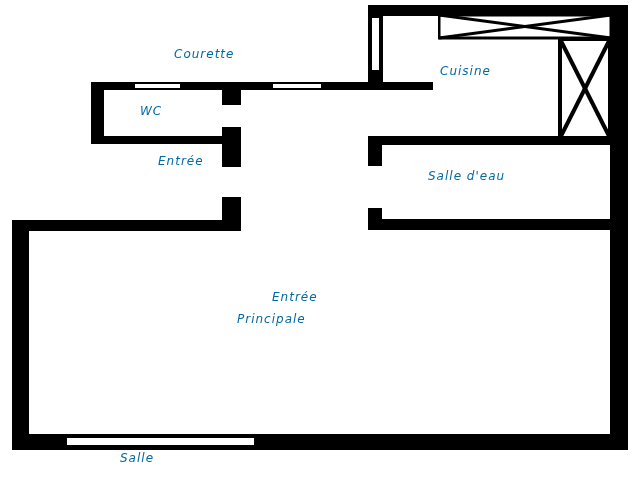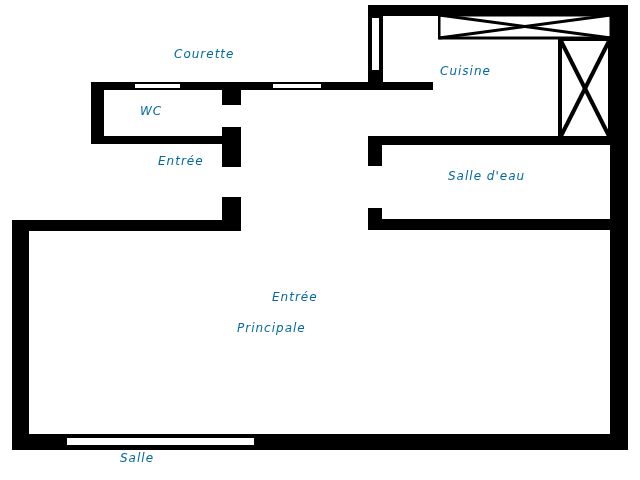--- a/index.html
+++ b/index.html
@@ -48,16 +48,16 @@
     <rect x="2" y="1" width="50" height="99" fill="none" stroke="#000" stroke-width="4"></rect>
     <line x1="2" y1="1" x2="52" y2="100" stroke="#000" stroke-width="4"></line>
     <line x1="2" y1="100" x2="52" y2="1" stroke="#000" stroke-width="4"></line>
   </svg>
 </div>
 
 <span class="lbl" style="left:174px;top:47px;">Courette</span>
 <span class="lbl" style="left:440px;top:64px;">Cuisine</span>
 <span class="lbl" style="left:140px;top:104px;">WC</span>
 <span class="lbl" style="left:158px;top:154px;">Entrée</span>
-<span class="lbl" style="left:448px;top:169px;">Salle d'eau</span>
+<span class="lbl" style="left:428px;top:169px;">Salle d'eau</span>
 <span class="lbl" style="left:272px;top:290px;">Entrée</span>
-<span class="lbl" style="left:237px;top:321px;">Principale</span>
+<span class="lbl" style="left:237px;top:312px;">Principale</span>
 <span class="lbl" style="left:120px;top:451px;">Salle</span>
 
 </body></html>

